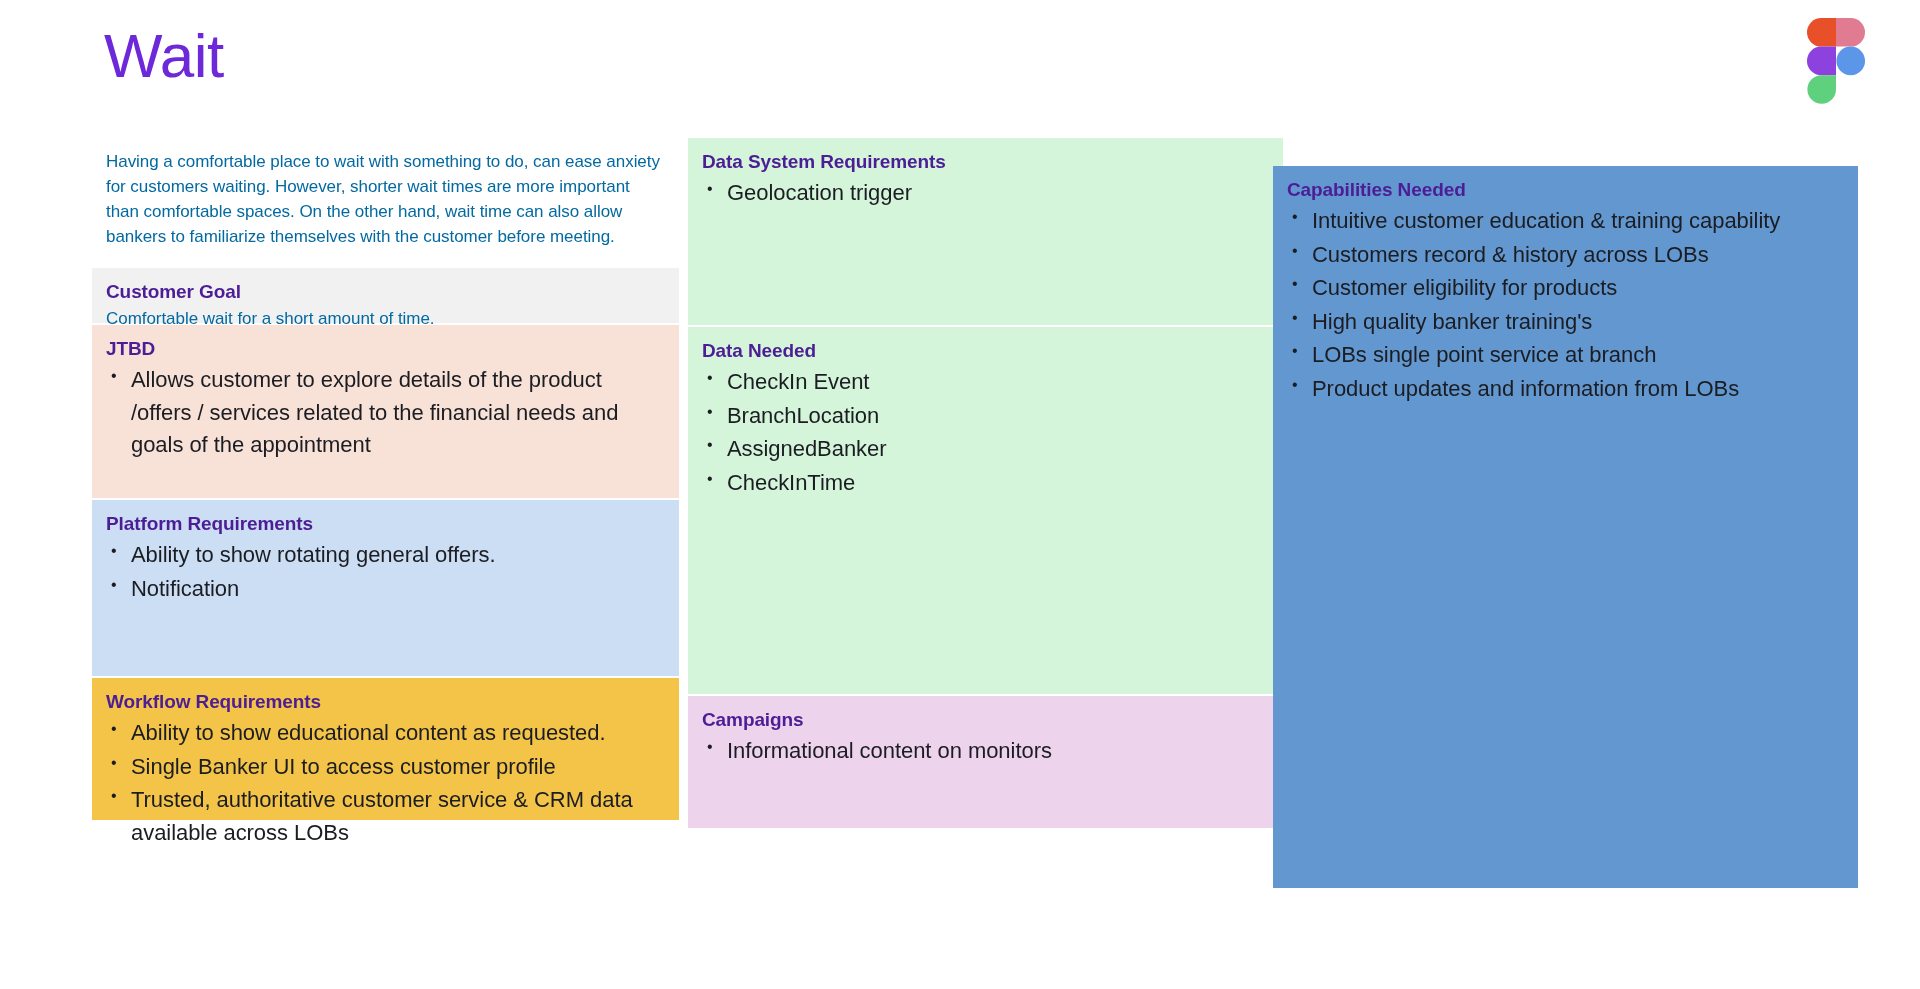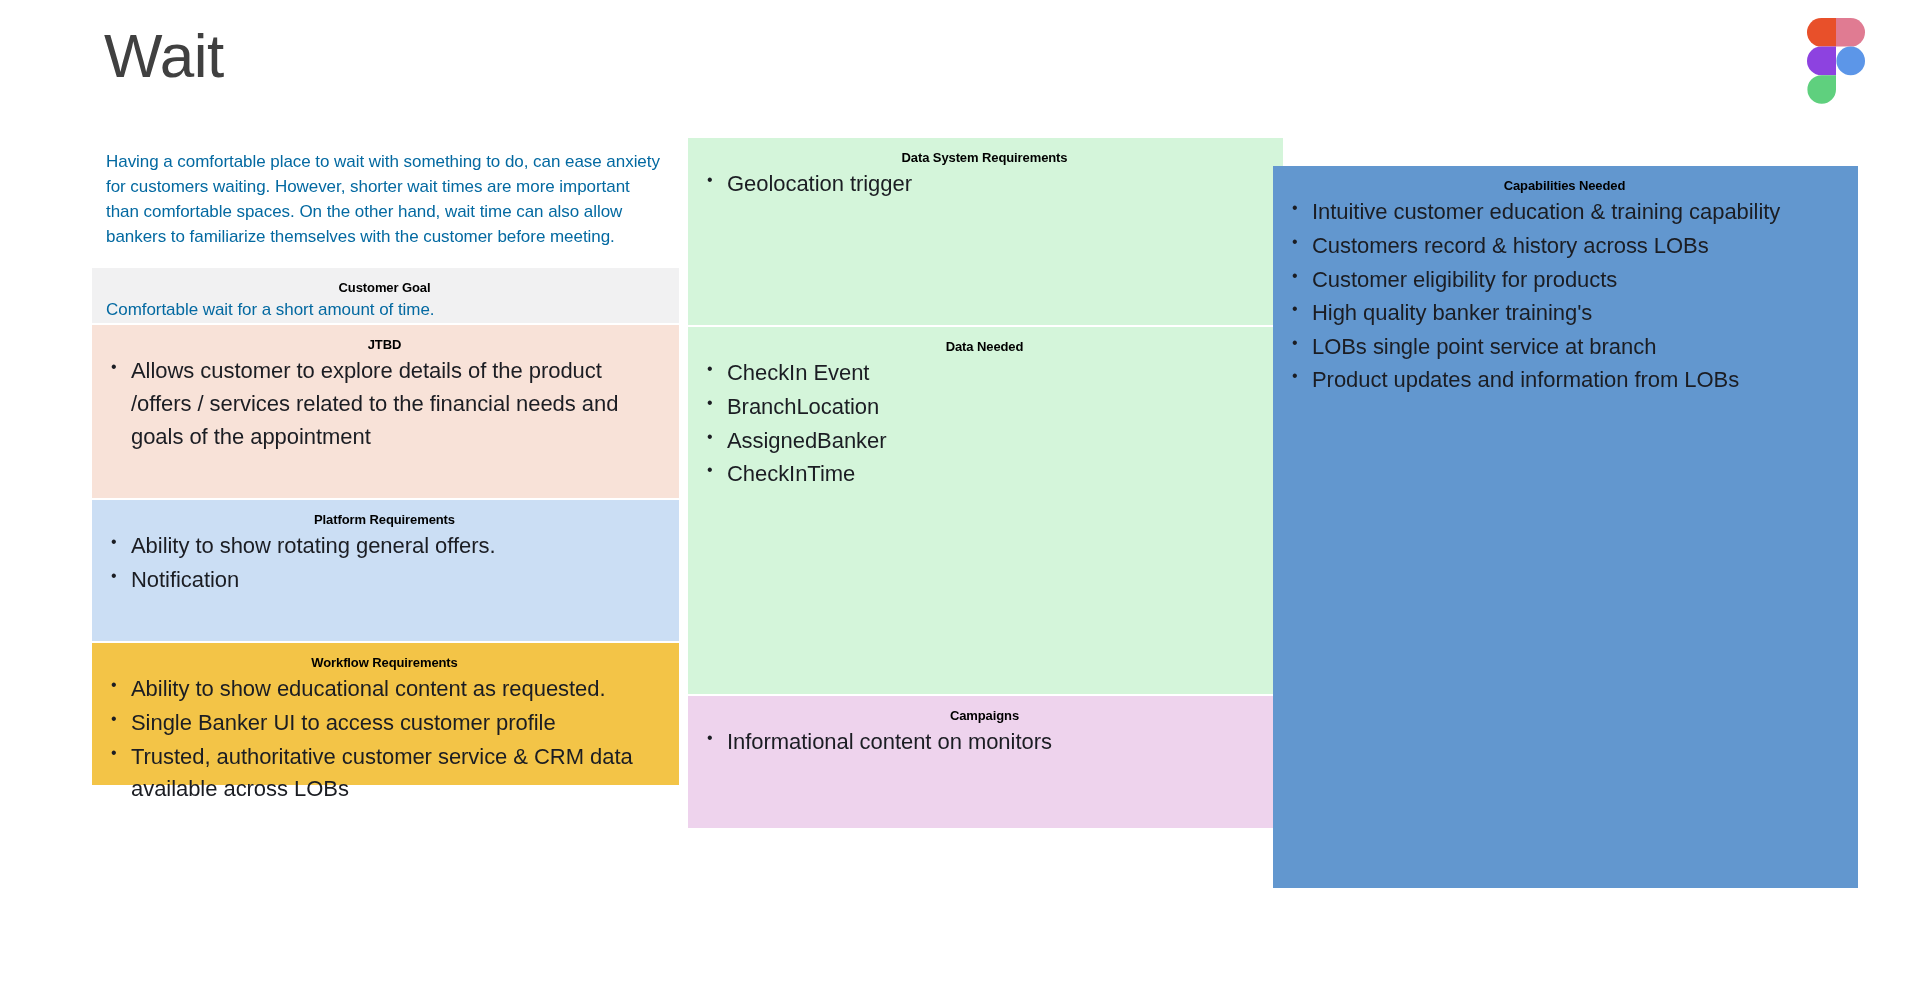--- a/index.html
+++ b/index.html
@@ -15,21 +15,21 @@
     background: #ffffff;
   }
 
   
   .title {
     position: absolute;
     left: 104px; top: 22px;
     font-size: 62px;
     font-weight: 400;
     letter-spacing: -0.5px;
-    color: #404040;
+    color: #6d28d9;
     line-height: 1.1;
   }
 
   
   .figma-logo {
     position: absolute;
     right: 55px; top: 18px;
     width: 58px; height: 86px;
   }
 
@@ -44,26 +44,25 @@
   .col-left   { left: 0px;    width: 587px; }
   .col-mid    { left: 596px;  width: 595px; }
   .col-right  { left: 1181px; width: 585px; margin-top: 28px; }
 
   .block {
     padding: 11px 16px 12px 14px;
     width: 100%;
   }
 
   .blk-title {
-    font-size: 13px;
+    font-size: 19px;
     font-weight: 700;
-    color: #000000;
+    color: #4c1d95;
     line-height: 1.42;
     letter-spacing: -0.1px;
-    text-align: center;
   }
   .blk-sub-italic {
     font-size: 17.5px;
     font-style: italic;
     font-weight: 400;
     color: #111318;
     line-height: 1.42;
   }
   .blk-para, .blk-line {
     font-size: 17px;
@@ -98,21 +97,21 @@
   .bg-ltblue  { background: #cbdef4; }
   .bg-yellow  { background: #f3c447; }
   .bg-green   { background: #d4f5da; }
   .bg-lilac   { background: #eed3ed; }
   .bg-blue    { background: #6297cf; }
 
   
   .h-intro     { height: 130px; }
   .h-goal      { height: 55px;  }
   .h-jtbd      { height: 173px; }
-  .h-platform  { height: 141px; }
+  .h-platform  { height: 176px; }
   .h-workflow  { height: 142px; }
   .h-dsr       { height: 187px; }
   .h-dataneed  { height: 367px; }
   .h-campaigns { height: 132px; }
   .h-capab     { height: 722px; }
 
   .gap-2 { height: 2px; background: #ffffff; }
 </style>
 </head>
 <body>

